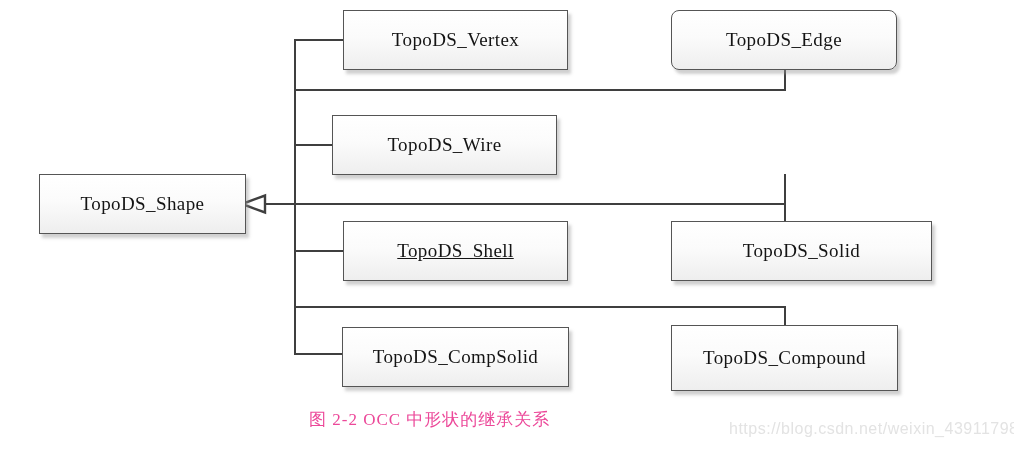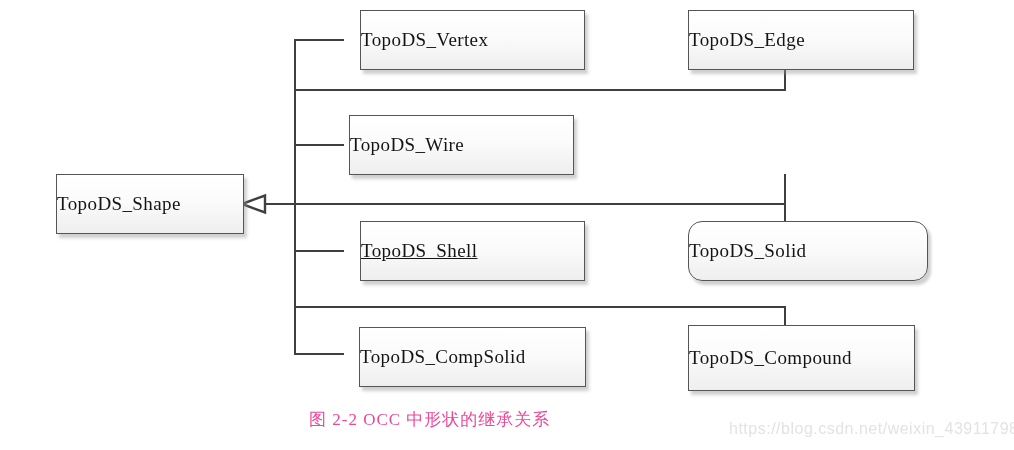--- a/index.html
+++ b/index.html
@@ -8,30 +8,29 @@
     width: 1014px;
     height: 450px;
     background: #ffffff;
     overflow: hidden;
     font-family: "Liberation Serif", serif;
   }
   .node {
     position: absolute;
     display: flex;
     align-items: center;
-    justify-content: flex-start;
+    justify-content: center;
     box-sizing: border-box;
     background: linear-gradient(180deg, #ffffff 0%, #fbfbfb 45%, #eeeeee 100%);
     border: 1.7px solid #555555;
     box-shadow: 3px 4px 3px rgba(150,150,150,0.45);
     font-size: 19px;
     color: #141414;
     letter-spacing: 0.4px;
     white-space: nowrap;
-    margin-left: 17px;
   }
   .line {
     position: absolute;
     background: #3f3f3f;
   }
   .arrow-svg { position: absolute; left: 238px; top: 192px; }
   .caption {
     position: absolute;
     left: 309px;
     top: 408px;
@@ -65,42 +64,42 @@
   <div class="line" style="left:294px; top:89px;  width:492px; height:2px;"></div>
   <div class="line" style="left:263px; top:203px; width:523px; height:2px;"></div>
   <div class="line" style="left:784px; top:174px; width:2px;   height:48px;"></div>
   <div class="line" style="left:294px; top:306px; width:492px; height:2px;"></div>
   <div class="line" style="left:784px; top:306px; width:2px;   height:20px;"></div>
 
   <svg class="arrow-svg" width="30" height="24" viewBox="0 0 30 24">
     <polygon points="4,12 27,3.5 27,20.5" fill="#ffffff" stroke="#3f3f3f" stroke-width="2.4"></polygon>
   </svg>
 
-  <div class="node" style="left:39px;  top:174px; width:188px; height:60px;">
+  <div class="node" style="left:39px;  top:174px; width:207px; height:60px;">
     <span>TopoDS_Shape</span>
   </div>
 
   <div class="node" style="left:343px; top:10px;  width:225px; height:60px;">
     <span>TopoDS_Vertex</span>
   </div>
 
-  <div class="node" style="left:671px; top:10px;  width:226px; height:60px;">
+  <div class="node" style="left:671px; top:10px;  width:226px; height:60px;border-radius:8px;">
     <span>TopoDS_Edge</span>
   </div>
 
   <div class="node" style="left:332px; top:115px; width:225px; height:60px;">
     <span>TopoDS_Wire</span>
   </div>
 
 
   <div class="node" style="left:343px; top:221px; width:225px; height:60px;text-decoration:underline;">
     <span>TopoDS_Shell</span>
   </div>
 
-  <div class="node" style="left:671px; top:221px; width:240px; height:60px;border-radius:14px;">
+  <div class="node" style="left:671px; top:221px; width:261px; height:60px;">
     <span>TopoDS_Solid</span>
   </div>
 
   <div class="node" style="left:342px; top:327px; width:227px; height:60px;">
     <span>TopoDS_CompSolid</span>
   </div>
 
   <div class="node" style="left:671px; top:325px; width:227px; height:66px;">
     <span>TopoDS_Compound</span>
   </div>

